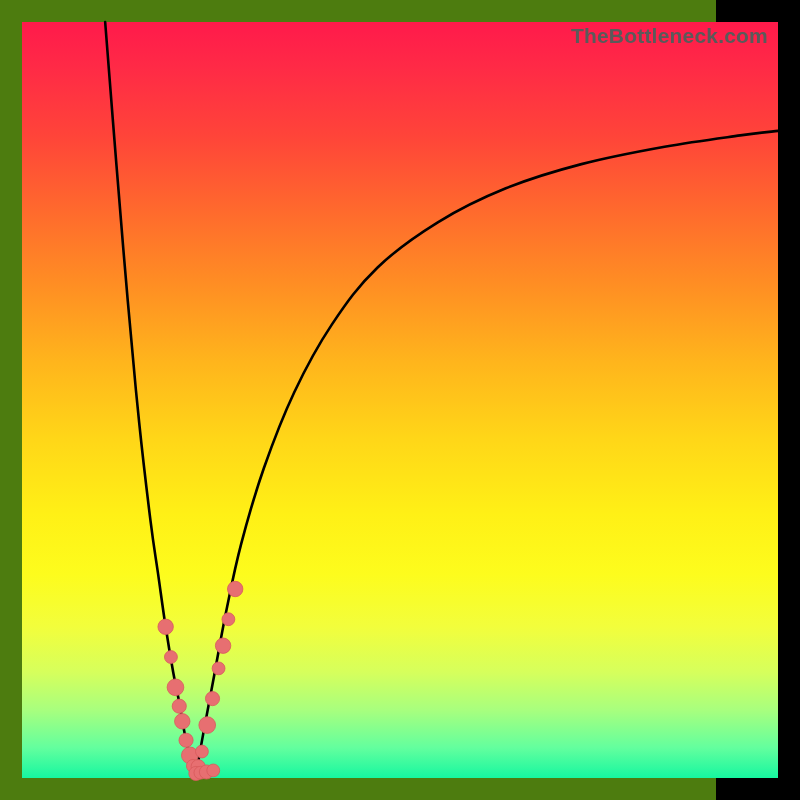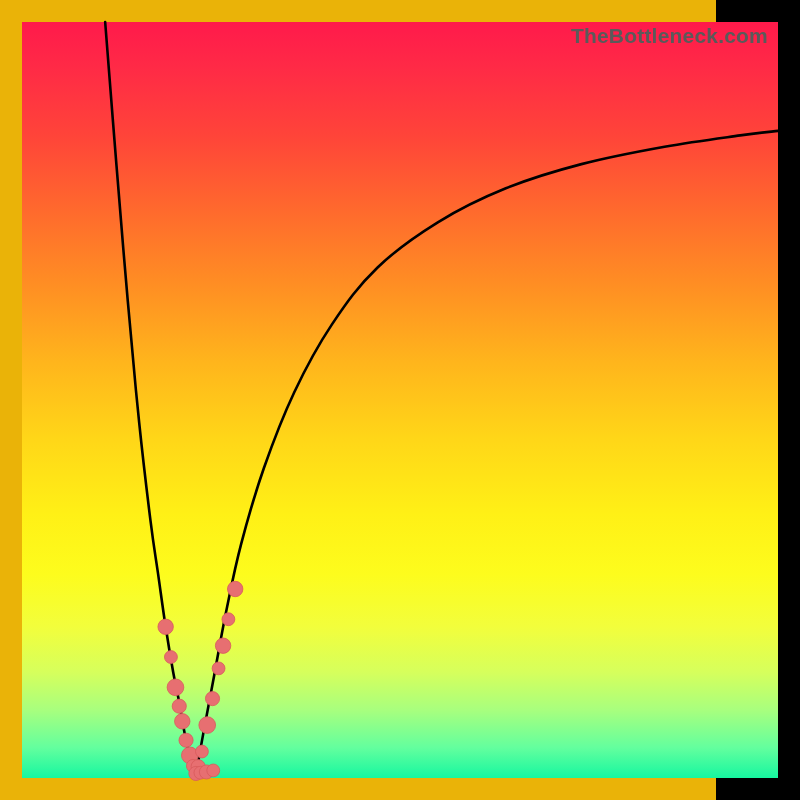--- a/index.html
+++ b/index.html
@@ -8,21 +8,21 @@
     width: 800px;
     height: 800px;
     overflow: hidden;
     background: #000;
     font-family: Arial, Helvetica, sans-serif;
   }
   .outer {
     position: relative;
     width: 716px;
     height: 800px;
-    background: #eab308;
+    background: #4d7c0f;
   }
   .plot {
     position: absolute;
     left: 22px;
     top: 22px;
     width: 756px;
     height: 756px;
     
     background: linear-gradient(
       to bottom,

